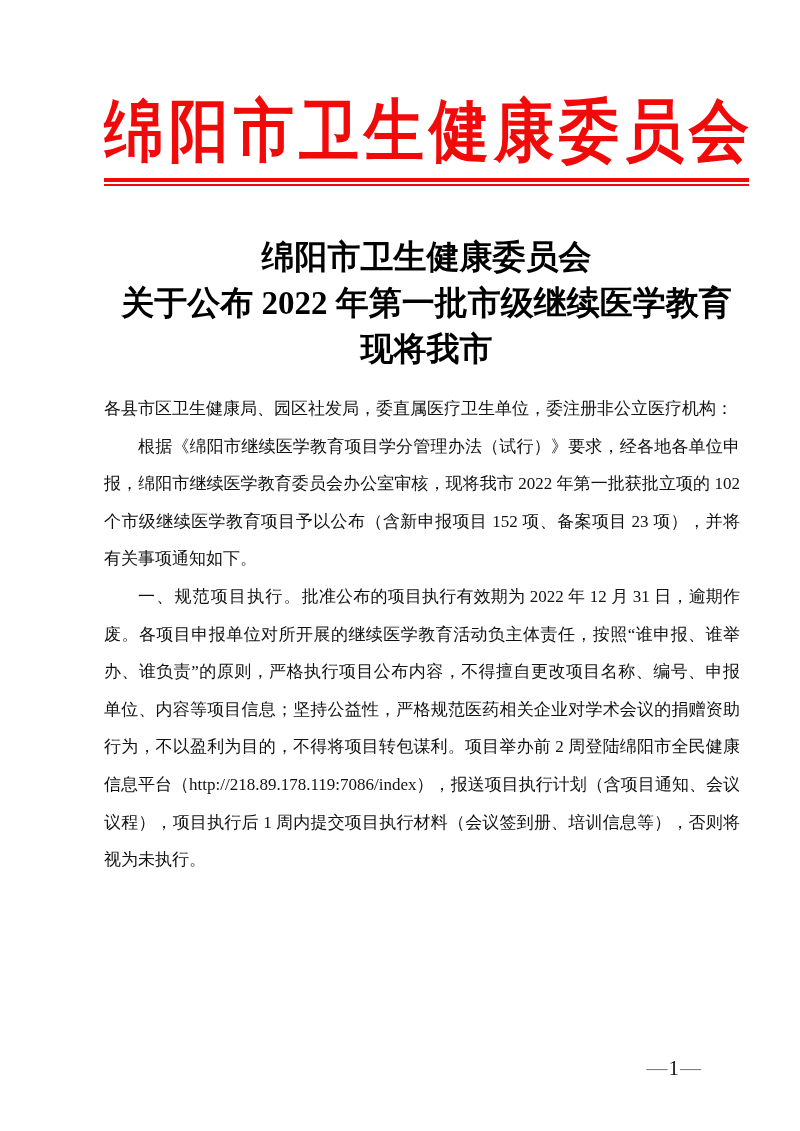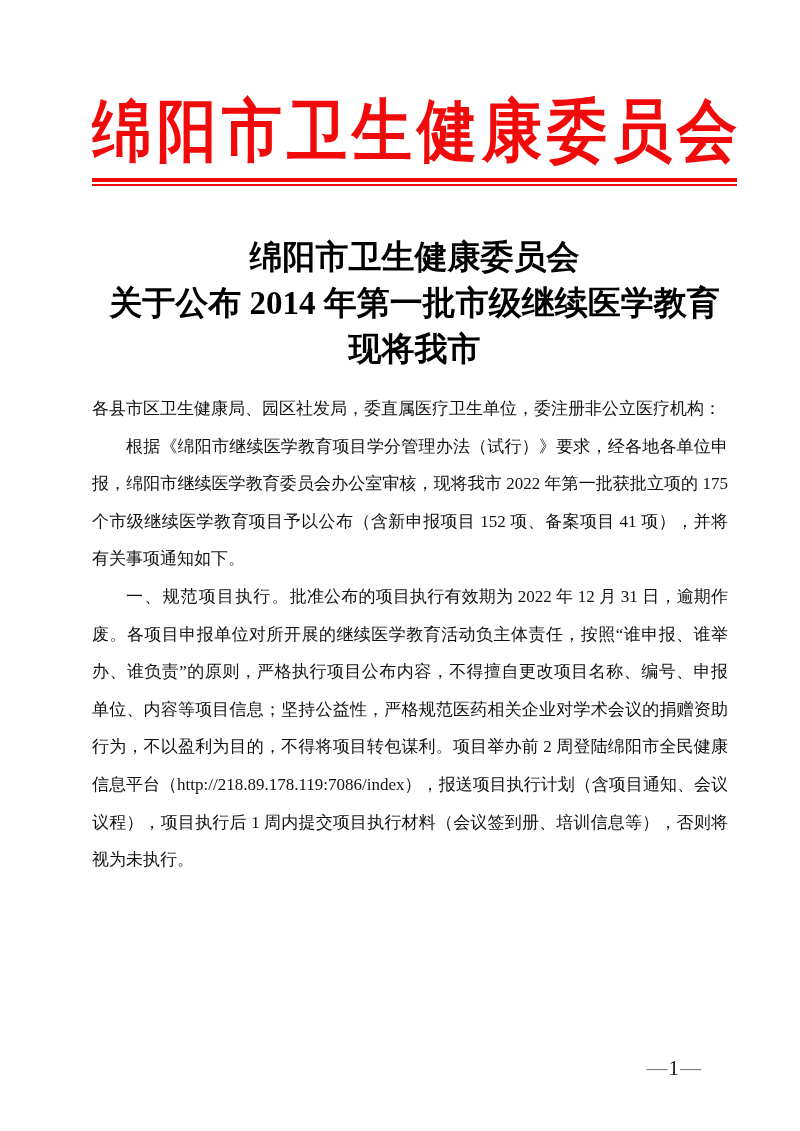--- a/index.html
+++ b/index.html
@@ -11,21 +11,21 @@
     position: relative;
     width: 800px;
     height: 1131px;
     background: #ffffff;
     overflow: hidden;
     font-family: "Liberation Serif", serif;
     color: var(--text, #111111);
   }
   .content {
     position: absolute;
-    left: 92px;
+    left: 104px;
     width: 645px;
     top: 0;
   }
   
   .agency {
     margin-top: 104px;
     font-size: 60px;
     line-height: 62px;
     font-weight: bold;
     color: var(--accent-red, #f00a0a);
@@ -106,27 +106,27 @@
       <div class="agency">绵阳市卫生健康委员会</div>
       <div class="rule">
         <div class="rule-thick"></div>
         <div class="rule-gap"></div>
         <div class="rule-thin"></div>
       </div>
     </div>
 
     <div class="doc-title">
       <div>绵阳市卫生健康委员会</div>
-      <div>关于公布 2014 年第一批市级继续医学教育</div>
+      <div>关于公布 2022 年第一批市级继续医学教育</div>
       <div>现将我市</div>
     </div>
 
     <div class="body-text">
       <p>各县市区卫生健康局、园区社发局，委直属医疗卫生单位，委注册非公立医疗机构：</p>
-      <p class="para-indent">根据《绵阳市继续医学教育项目学分管理办法（试行）》要求，经各地各单位申报，绵阳市继续医学教育委员会办公室审核，现将我市 2022 年第一批获批立项的 175 个市级继续医学教育项目予以公布（含新申报项目 152 项、备案项目 41 项），并将有关事项通知如下。</p>
+      <p class="para-indent">根据《绵阳市继续医学教育项目学分管理办法（试行）》要求，经各地各单位申报，绵阳市继续医学教育委员会办公室审核，现将我市 2022 年第一批获批立项的 102 个市级继续医学教育项目予以公布（含新申报项目 152 项、备案项目 23 项），并将有关事项通知如下。</p>
       <p class="para-indent">
         <span class="section-heading">一、规范项目执行。</span><span>批准公布的项目执行有效期为 2022 年 12 月 31 日，逾期作废。各项目申报单位对所开展的继续医学教育活动负主体责任，按照“谁申报、谁举办、谁负责”的原则，严格执行项目公布内容，不得擅自更改项目名称、编号、申报单位、内容等项目信息；坚持公益性，严格规范医药相关企业对学术会议的捐赠资助行为，不以盈利为目的，不得将项目转包谋利。项目举办前 2 周登陆绵阳市全民健康信息平台（http://218.89.178.119:7086/index），报送项目执行计划（含项目通知、会议议程），项目执行后 1 周内提交项目执行材料（会议签到册、培训信息等），否则将视为未执行。</span>
       </p>
     </div>
 
   </div>
 
   <div class="page-number">
     <span class="dash">—</span><span>1</span><span class="dash">—</span>
   </div>

